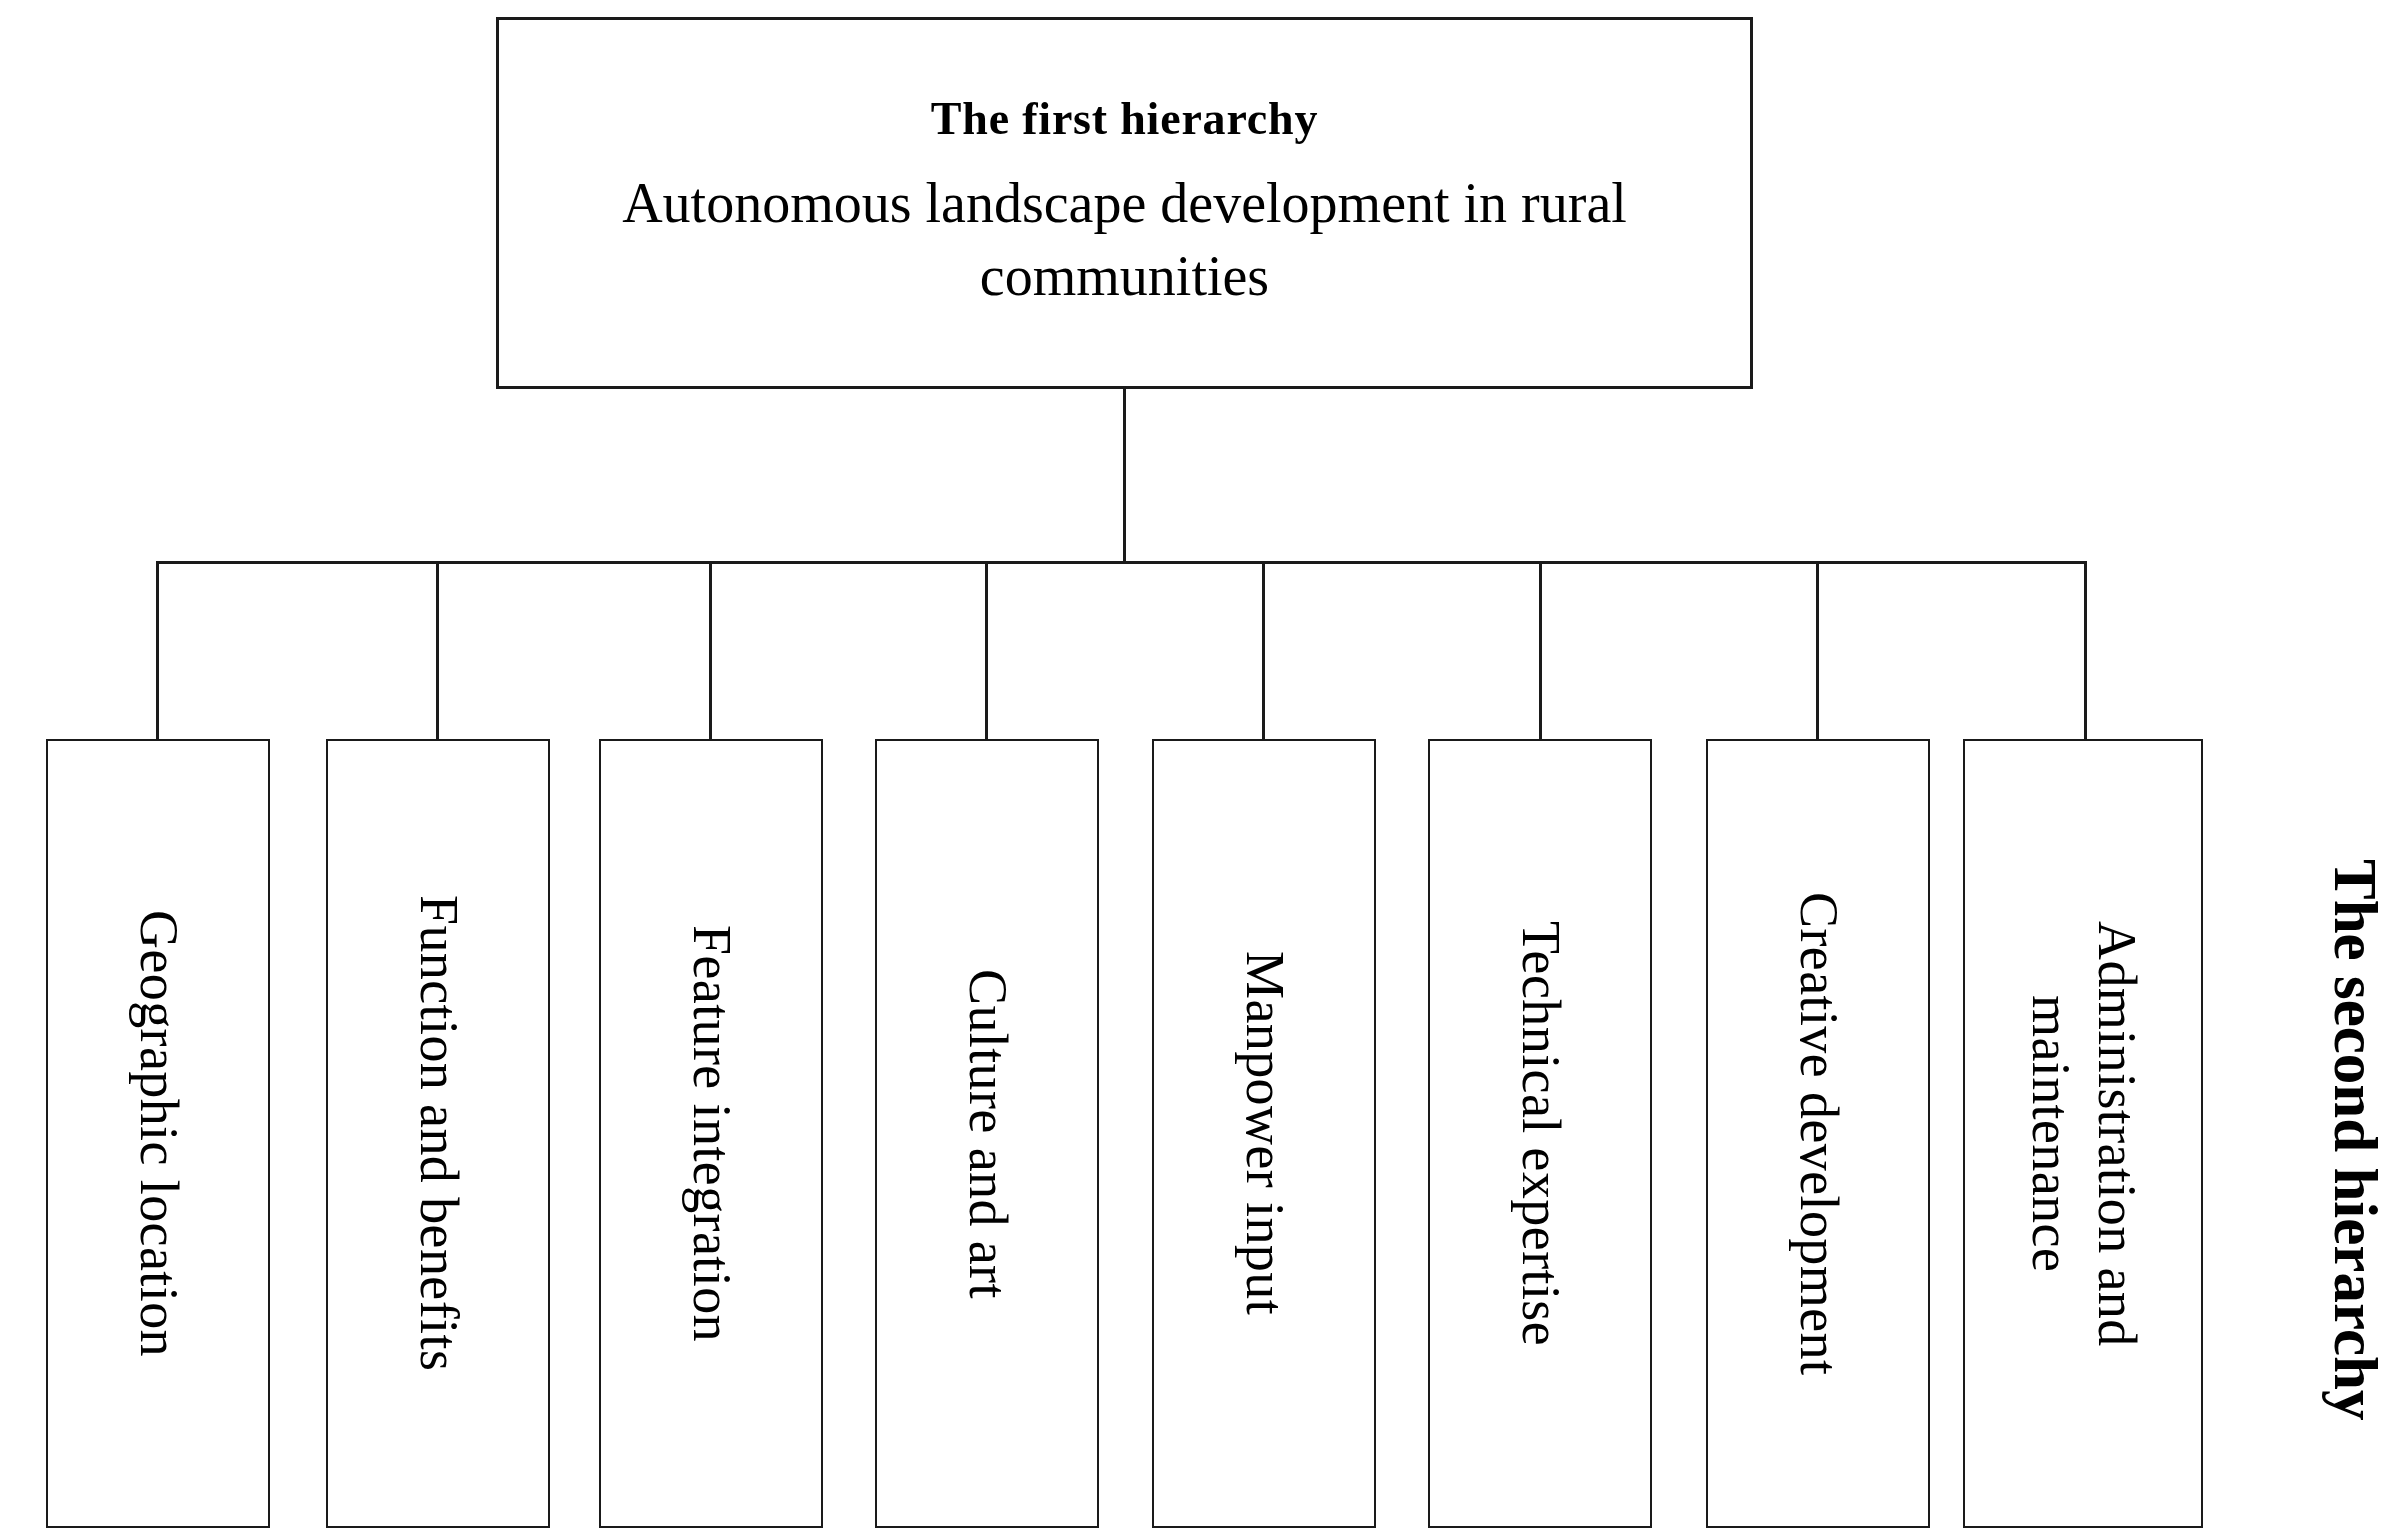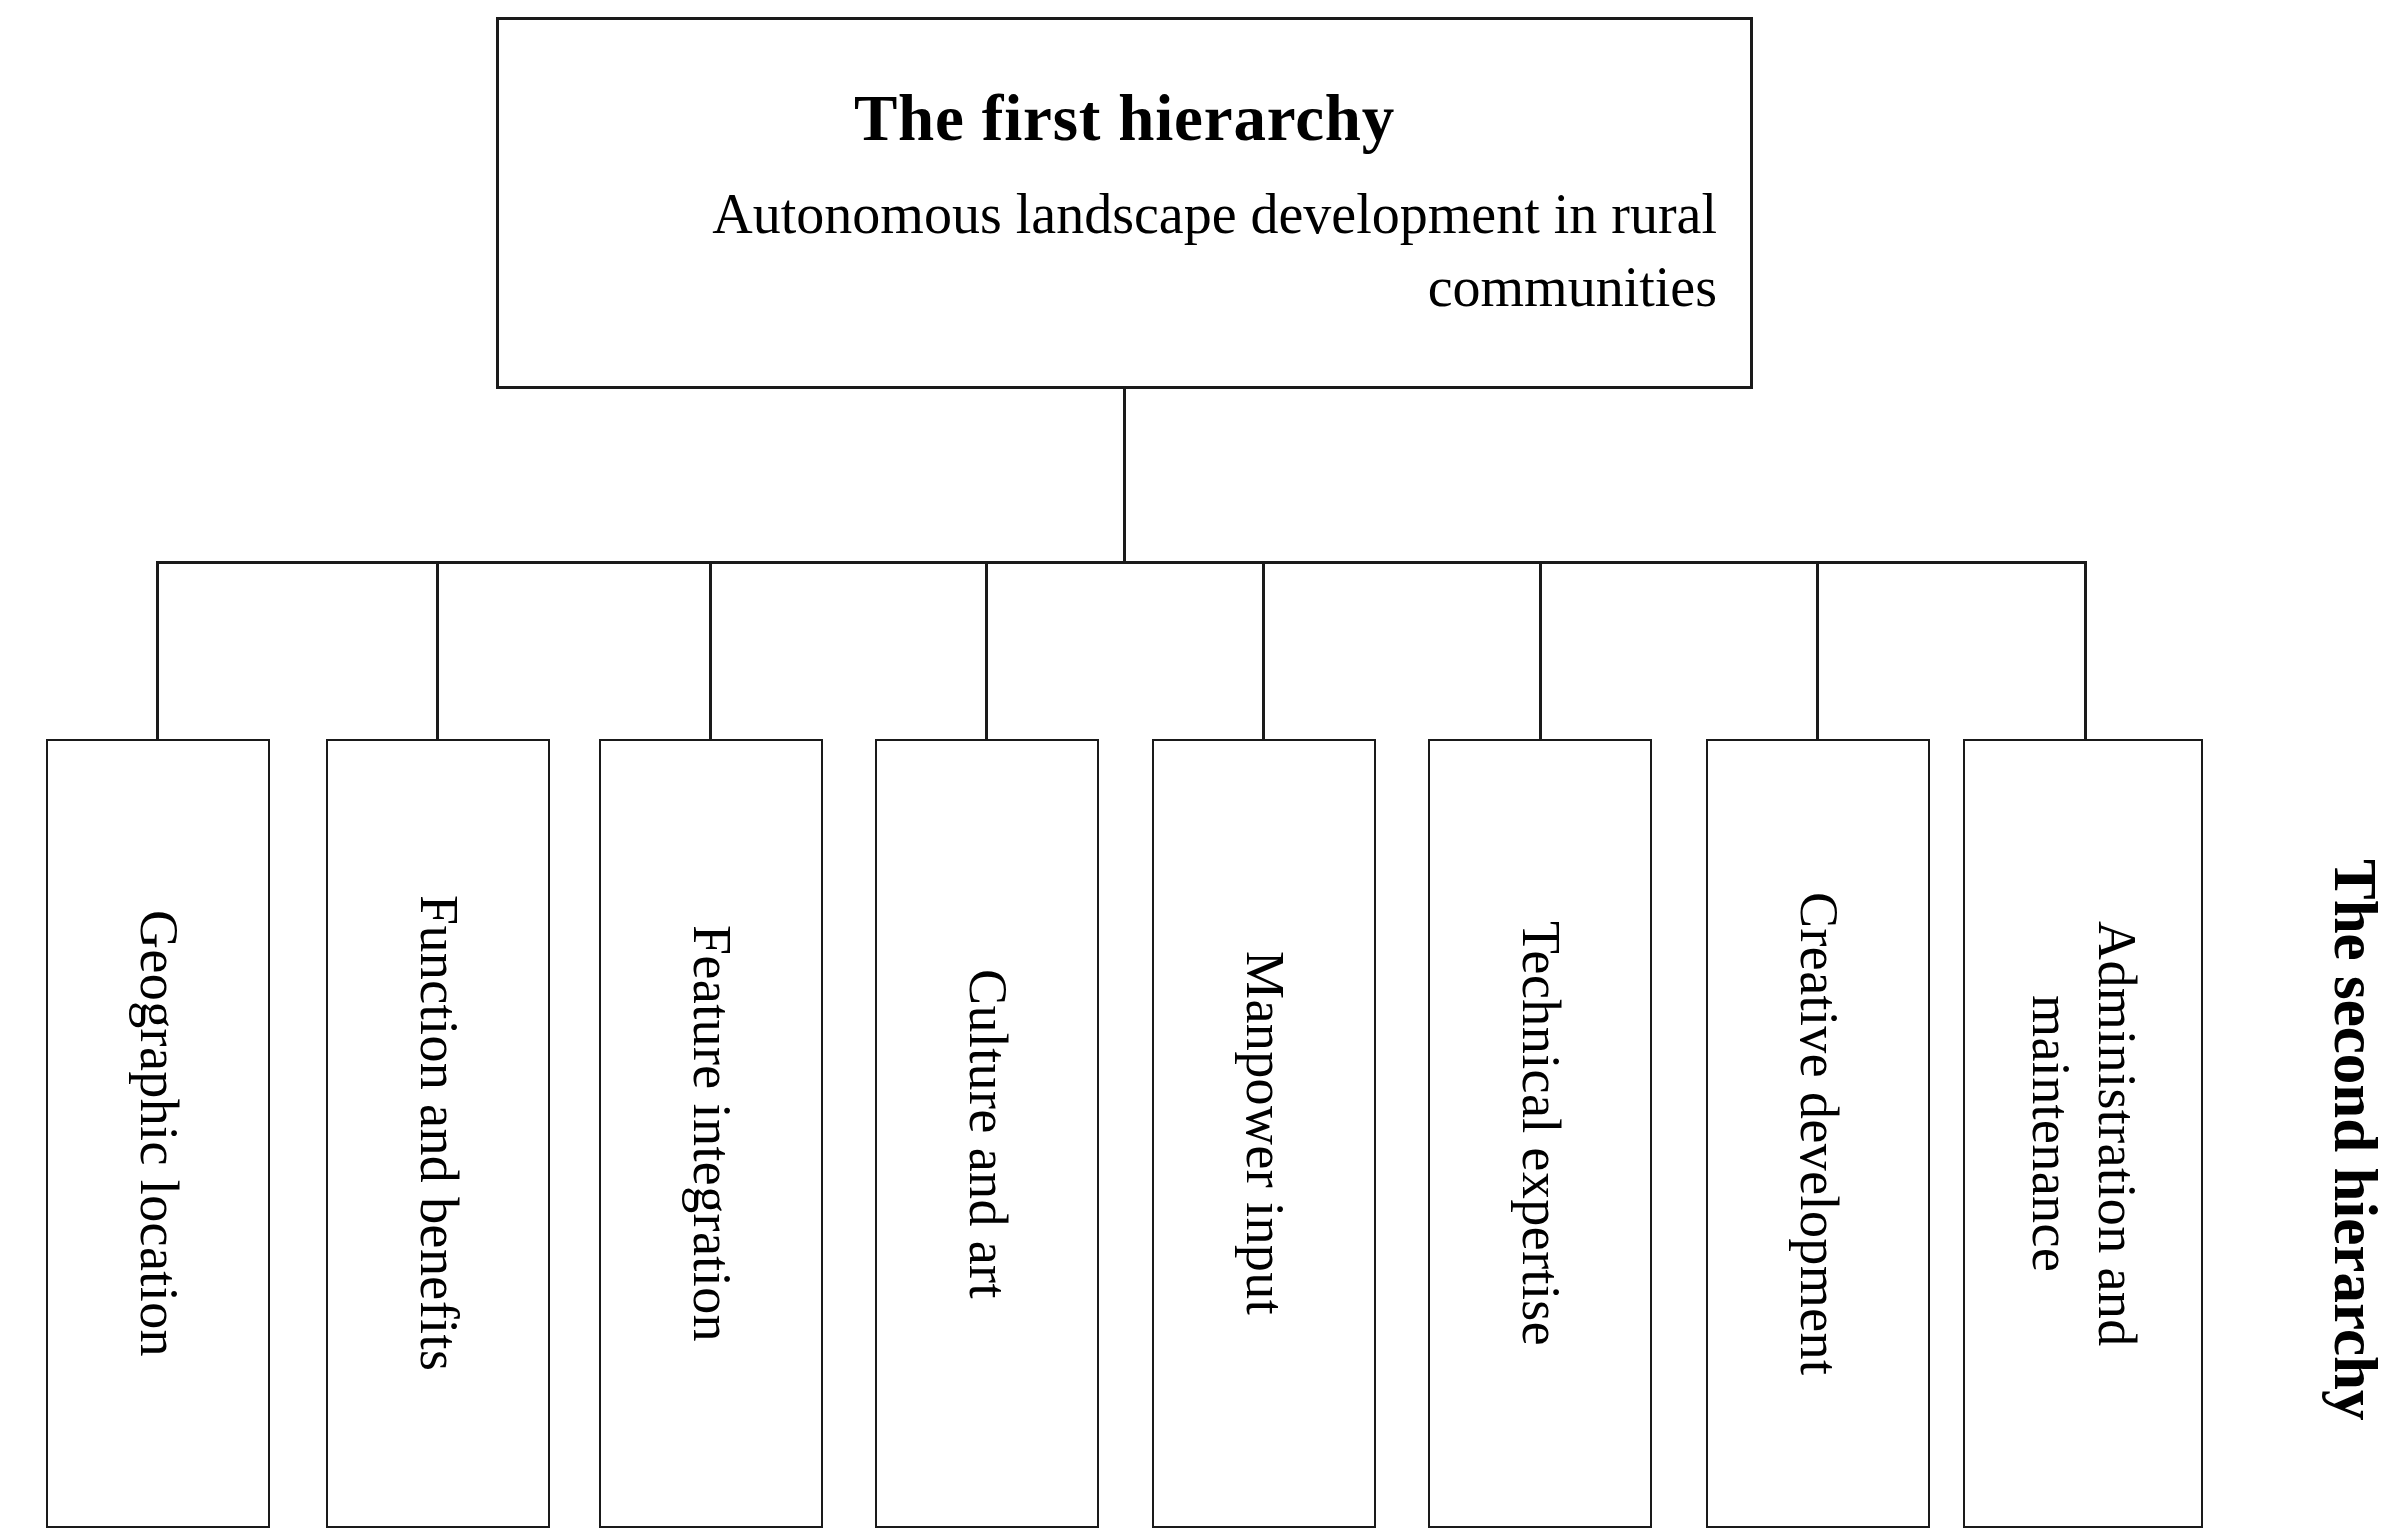--- a/index.html
+++ b/index.html
@@ -29,29 +29,29 @@
     height: 372px;
     border-width: 3.3px;
     display: flex;
     flex-direction: column;
     align-items: center;
     justify-content: center;
     gap: 21.4px;
     text-align: center;
   }
   .root-title {
-    font-size: 65px;
+    font-size: 46px;
     font-weight: bold;
     letter-spacing: 0.8px;
   }
   .root-subtitle {
     font-size: 56px;
     line-height: 1.32;
     max-width: 1185px;
-    text-align: right;
+    text-align: center;
   }
   .line {
     position: absolute;
     background: #1a1a1a;
   }
   .child-box {
     top: 739px;
     width: 224px;
     height: 789px;
     display: flex;

